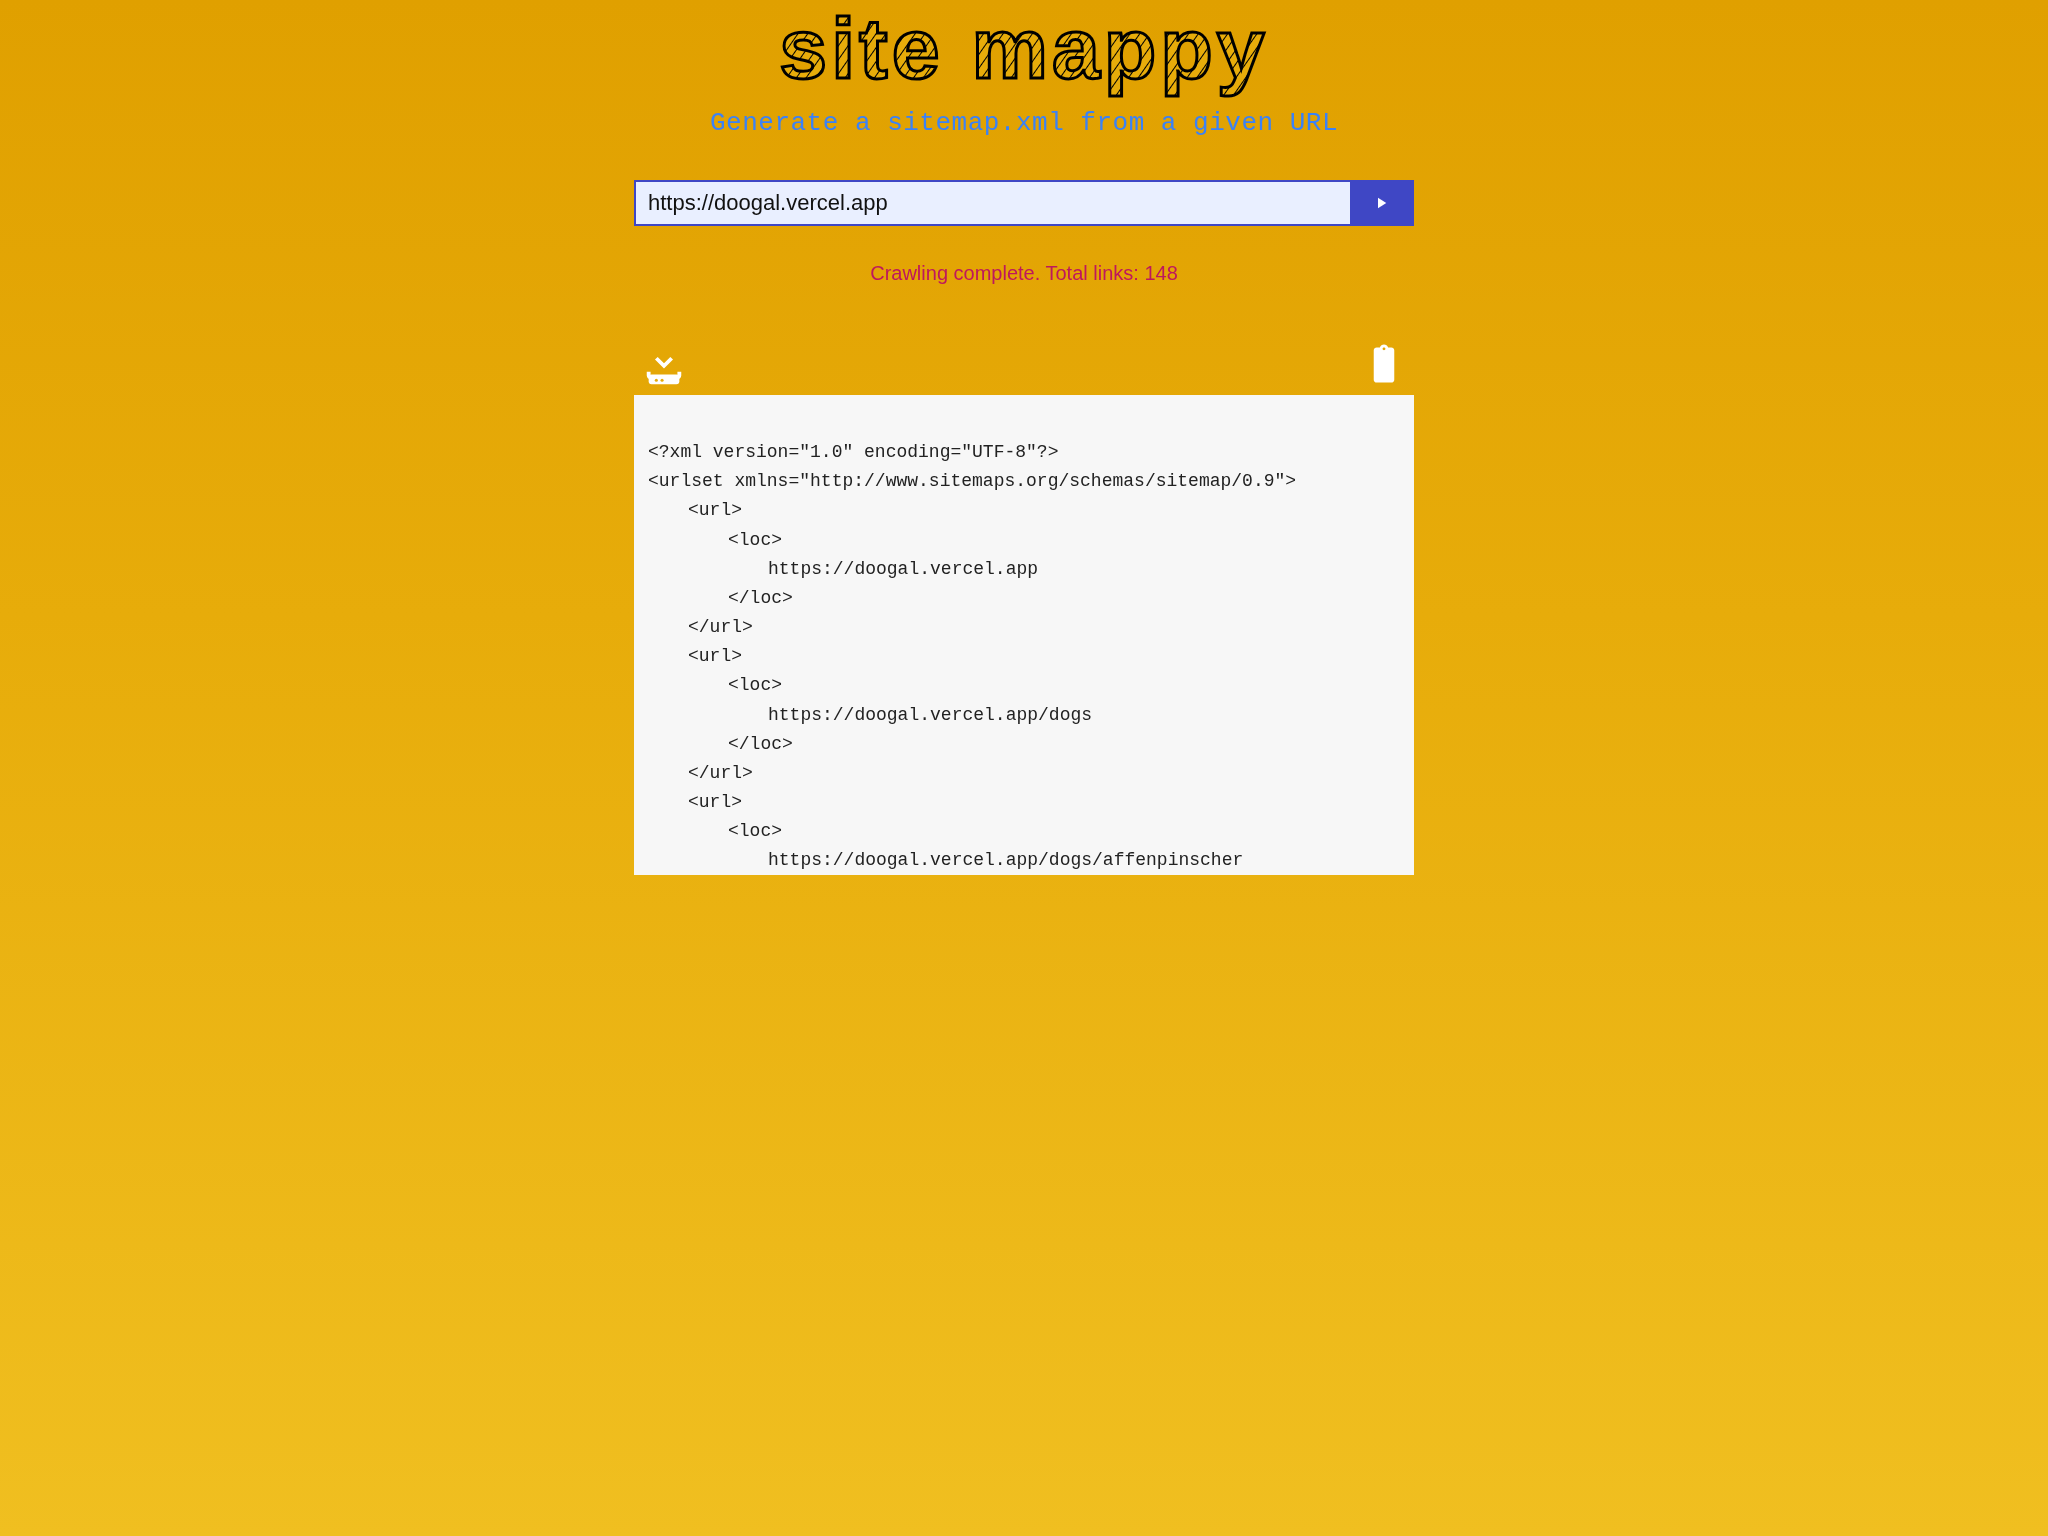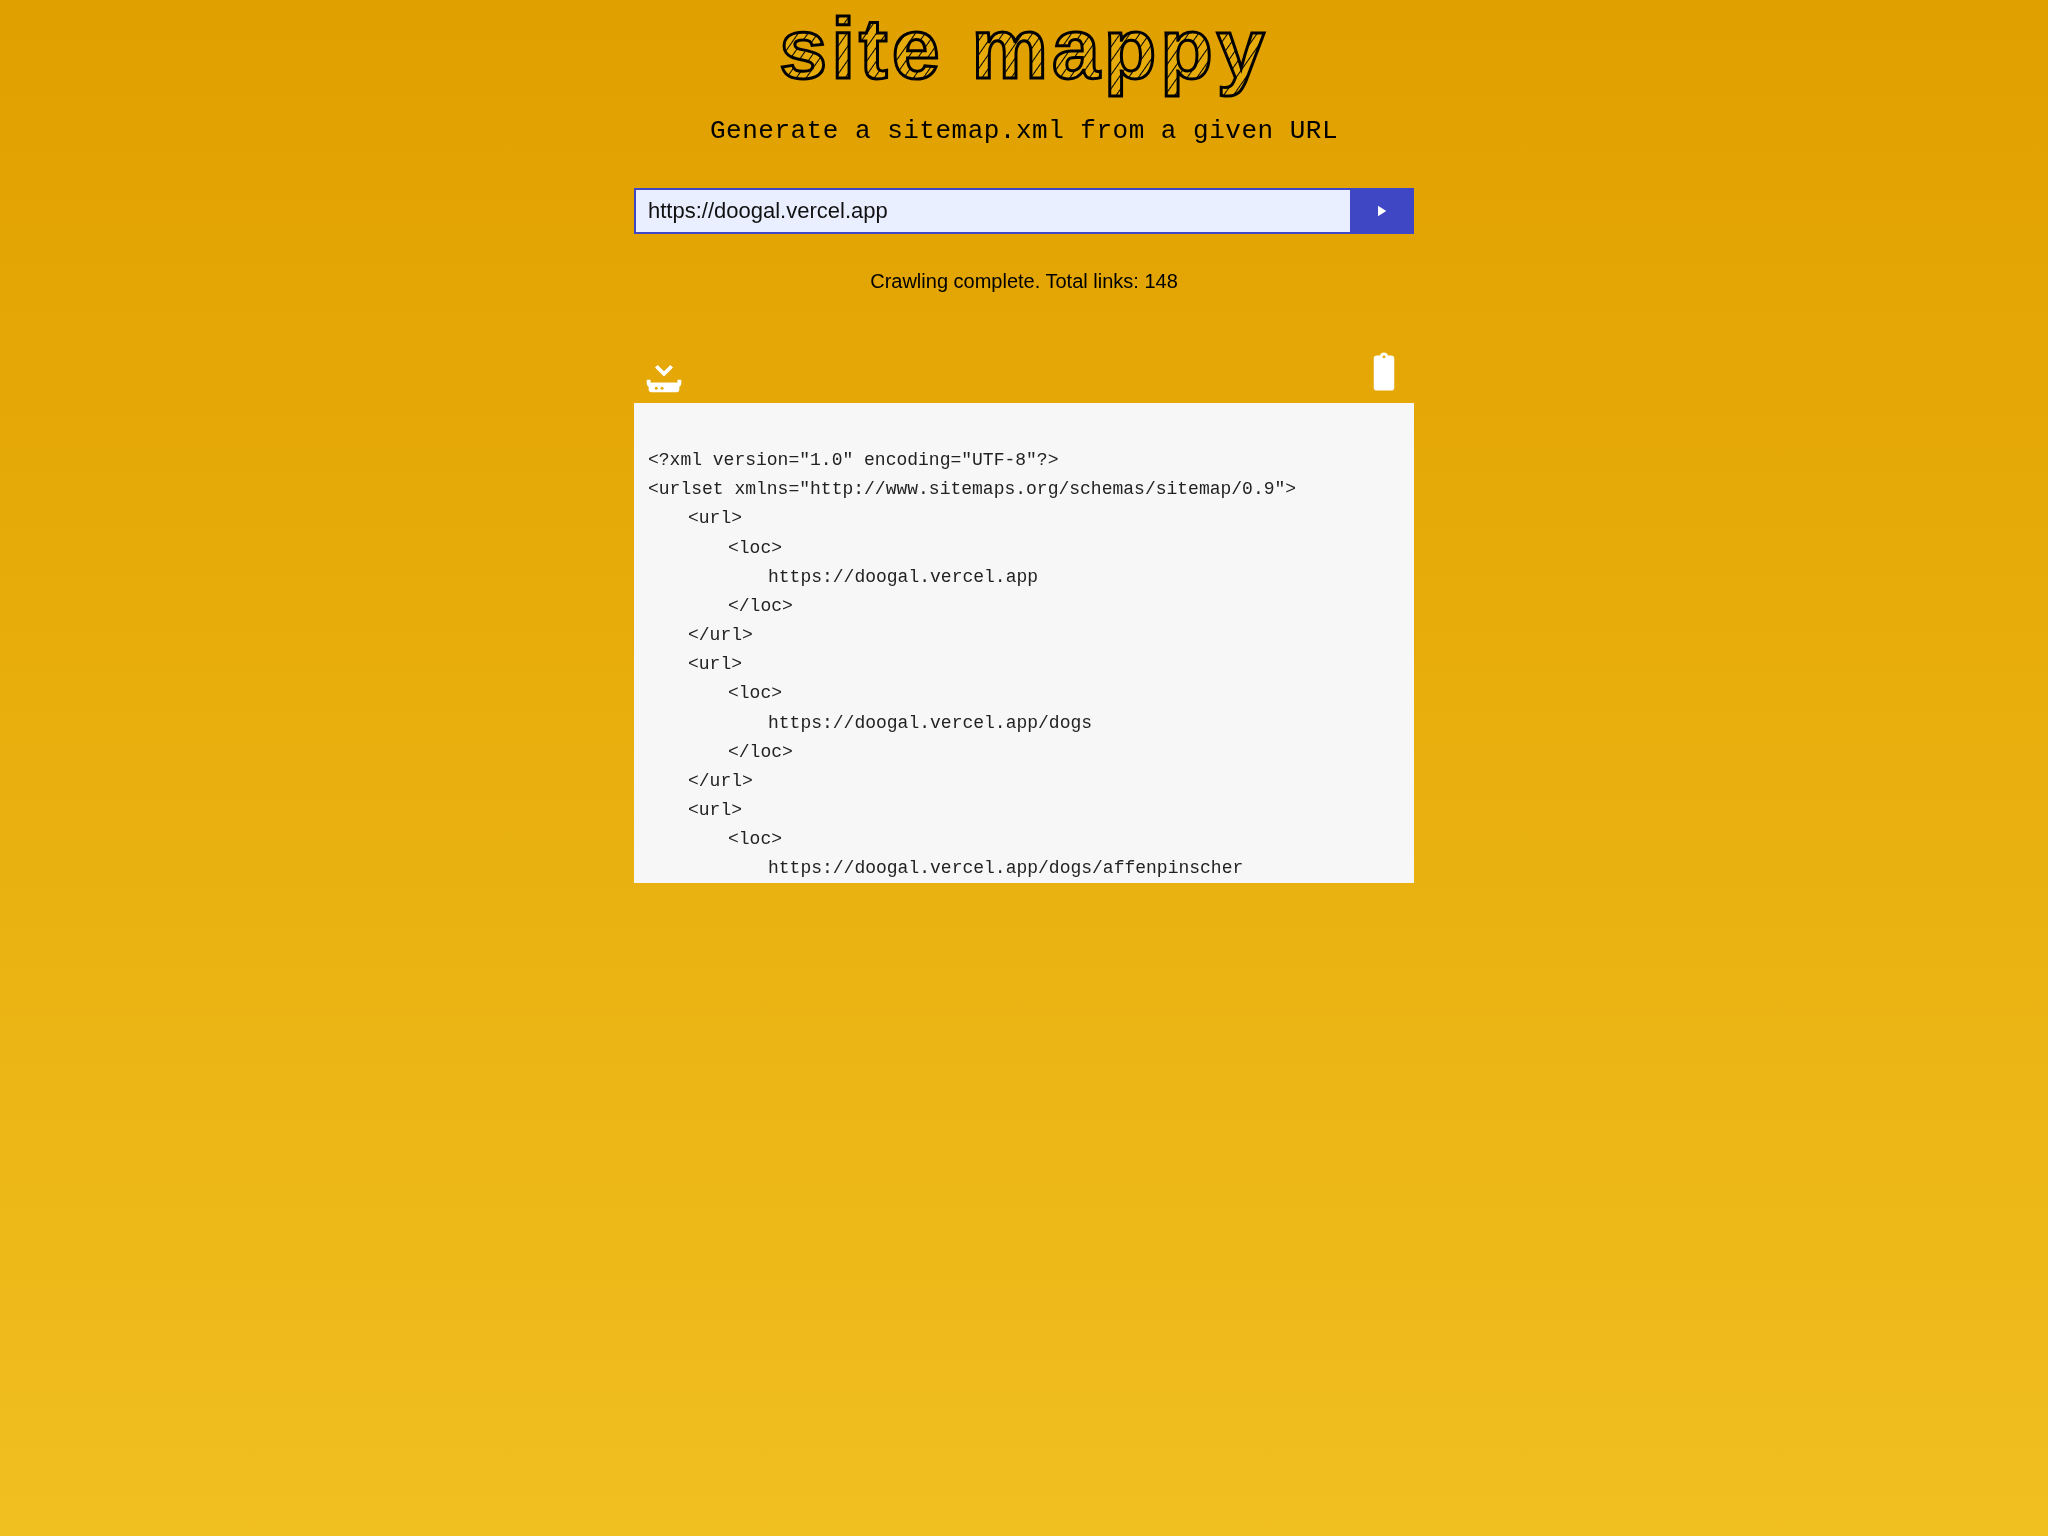--- a/index.html
+++ b/index.html
@@ -22,25 +22,25 @@
 
   
   .title-wrap {
     display: flex;
     justify-content: center;
   }
   .logo-svg { width: 660px; height: 100px; }
 
   
   .subtitle {
-    margin-top: 16px;
+    margin-top: 8px;
     font-family: "Courier New", Courier, monospace;
     font-size: 26px;
     letter-spacing: 0.5px;
-    color: #000000;
+    color: #3b82f6;
     font-weight: 500;
   }
 
   
   .form-row {
     margin-top: 42px;
     display: flex;
     width: 100%;
     border: 2px solid #3f47c5;
   }
@@ -61,21 +61,21 @@
     display: flex;
     align-items: center;
     justify-content: center;
     cursor: pointer;
   }
   .go-btn svg { width: 18px; height: 18px; fill: #fff; }
 
   
   .status {
     margin-top: 36px;
-    color: #000000;
+    color: #be185d;
     font-size: 20px;
   }
 
   
   .toolbar {
     margin-top: 54px;
     display: flex;
     justify-content: space-between;
     align-items: flex-end;
     padding: 0 6px 8px 6px;

